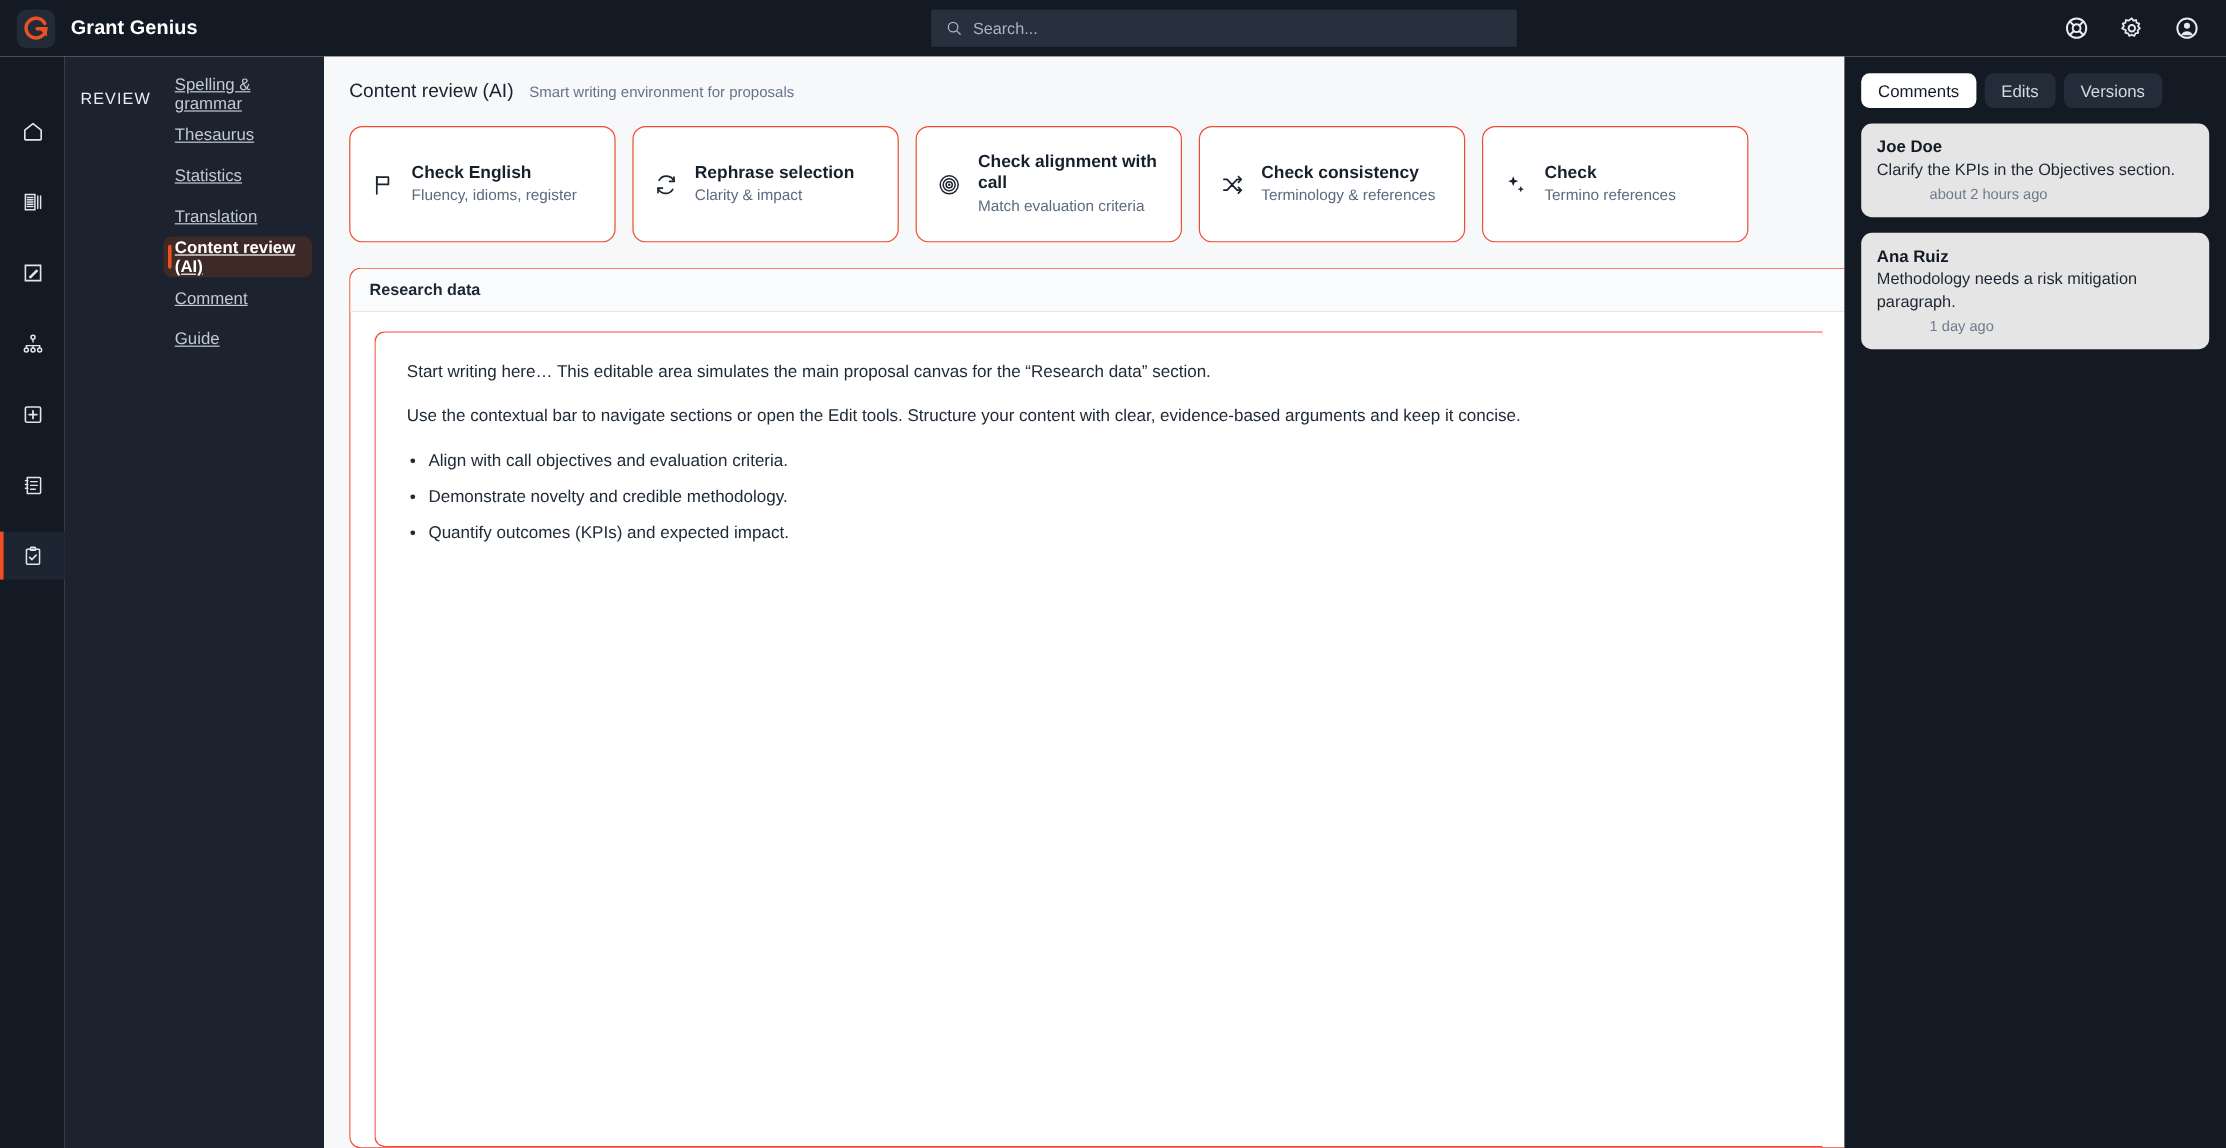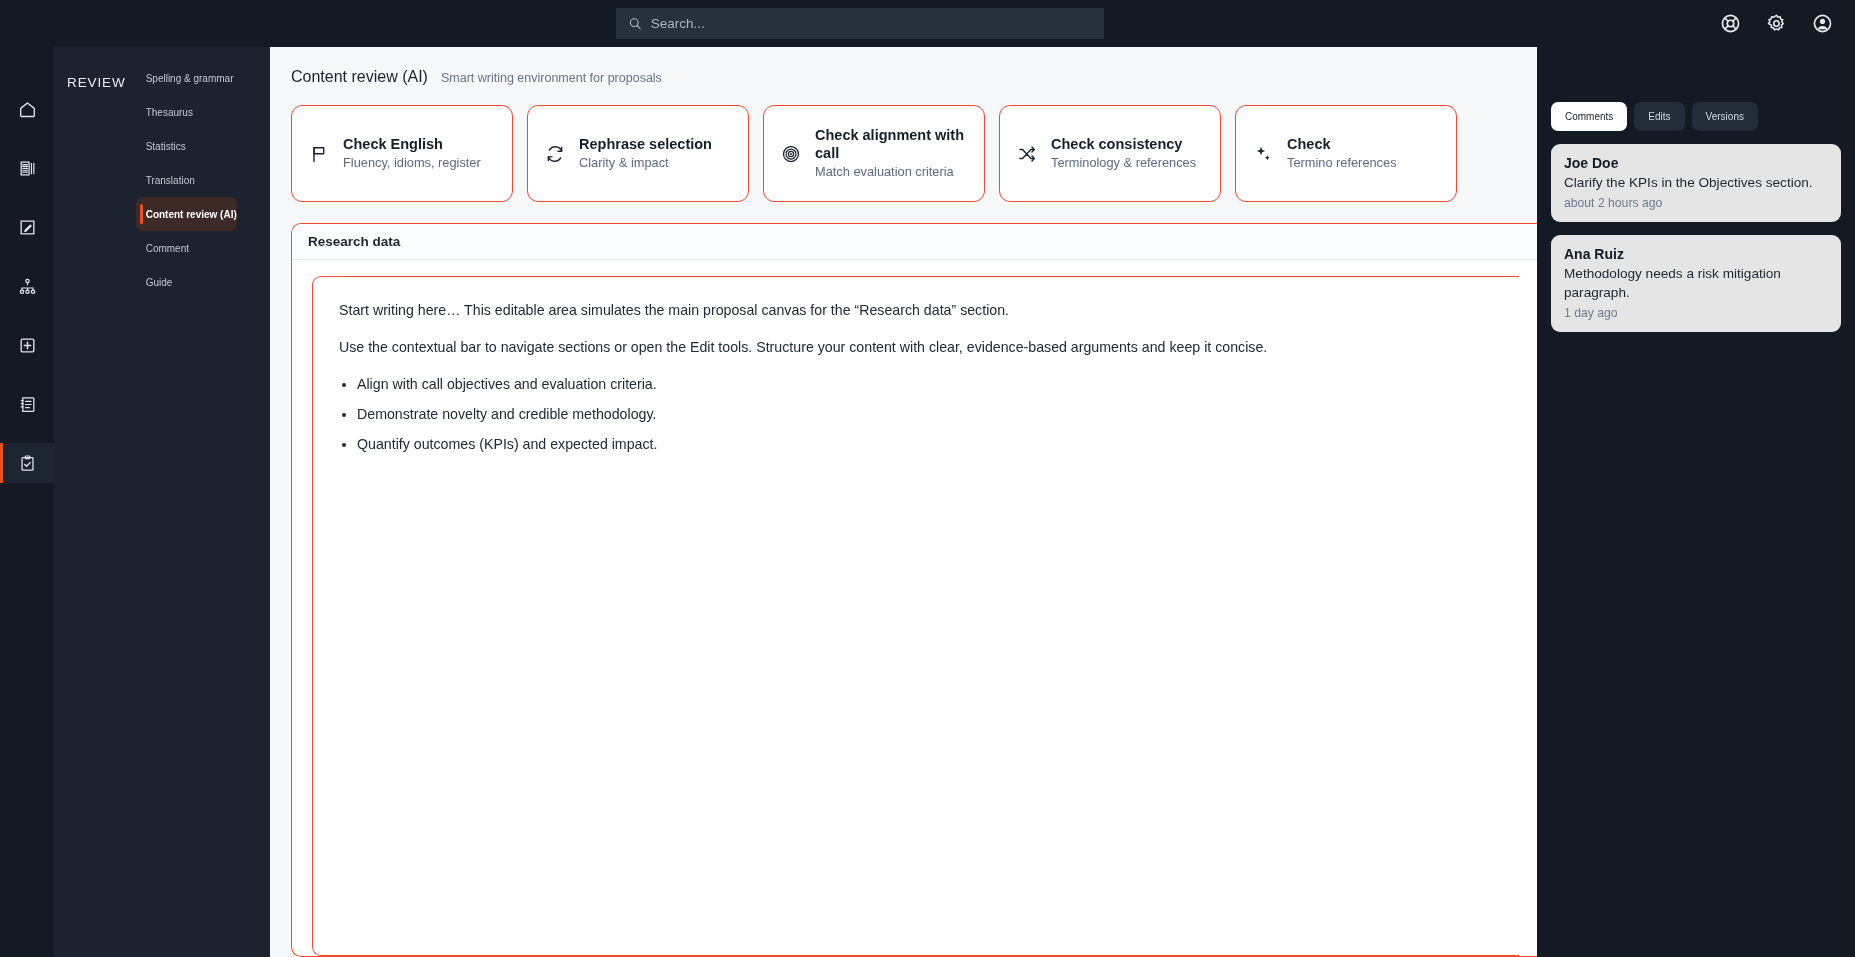--- a/index.html
+++ b/index.html
@@ -58,22 +58,22 @@
     display: flex; flex-direction: row; padding-top: 0;
   }
   .subnav-title {
     color: #e8ecf2; font-size: 13.5px; letter-spacing: .9px;
     padding: 28px 0 0 13px; height: 56px; font-weight: normal;
   }
   .subnav-divider { height: 1px; background: #2b3542; margin: 0; }
   .subnav-list { padding-top: 14px; }
   .subnav-item {
     margin: 0 10px; height: 34px; display: flex; align-items: center;
-    padding-left: 10px; border-radius: 7px; color: #c2cad6; font-size: 10px;
-    cursor: pointer; position: relative; margin-bottom: 0;
+    padding-left: 10px; border-radius: 7px; color: #c2cad6; font-size: 14px;
+    cursor: pointer; position: relative; margin-bottom: 0; text-decoration: underline;
   }
   .subnav-item.active {
     background: #3d2926; color: #ffffff; font-weight: bold;
   }
   .subnav-item.active::before {
     content: ""; position: absolute; left: 4px; top: 7px; bottom: 7px;
     width: 3px; background: #f04e23; border-radius: 2px;
   }
 
   
@@ -121,36 +121,45 @@
   .editor-canvas li { margin-bottom: 7px; }
 
   
   .rightpanel {
     width: 318px; flex: 0 0 318px; background: #141a24;
     padding: 14px 14px 0 14px; display: flex; flex-direction: column; gap: 13px;
   }
   .tabs { display: flex; gap: 7px; }
   .tab {
     height: 29px; padding: 0 14px; border-radius: 7px; background: #232c39;
-    color: #d4dae3; font-size: 10px; display: flex; align-items: center; cursor: pointer; margin-top: 41px;
+    color: #d4dae3; font-size: 14px; display: flex; align-items: center; cursor: pointer;
   }
   .tab.active { background: #ffffff; color: #131b26; }
   .comment-card {
     background: #e5e5e5; border-radius: 9px; padding: 11px 13px 12px 13px;
   }
   .c-author { font-size: 14px; font-weight: bold; color: #131b26; margin-bottom: 3px; }
   .c-text { font-size: 13.6px; color: #1d2733; line-height: 1.35; margin-bottom: 4px; }
-  .c-time { font-size: 12.2px; color: #6d7b8d; }
+  .c-time { font-size: 12.2px; color: #6d7b8d; margin-left: 44px; }
 </style>
 </head>
 <body>
 
 <div class="app">
 
   <div class="topbar">
+    <div class="brand">
+      <div class="logo-tile">
+        <svg width="22" height="22" viewBox="0 0 24 24">
+          <path d="M20 7.2A9 9 0 1 0 21 12h-8" fill="none" stroke="#f04e23" stroke-width="3.1" stroke-linecap="round"></path>
+          <path d="M14.5 12h7.5v7.2z" fill="#f04e23"></path>
+        </svg>
+      </div>
+      <span class="brand-name">Grant Genius</span>
+    </div>
 
     <div class="search-wrap">
       <div class="search-box">
         <svg width="15" height="15" viewBox="0 0 24 24">
           <circle cx="10.5" cy="10.5" r="6.6" fill="none" stroke="#aab4c2" stroke-width="1.9"></circle>
           <path d="M15.4 15.4L20.5 20.5" stroke="#aab4c2" stroke-width="1.9" stroke-linecap="round"></path>
         </svg>
         <input type="text" placeholder="Search..." style="">
       </div>
     </div>

